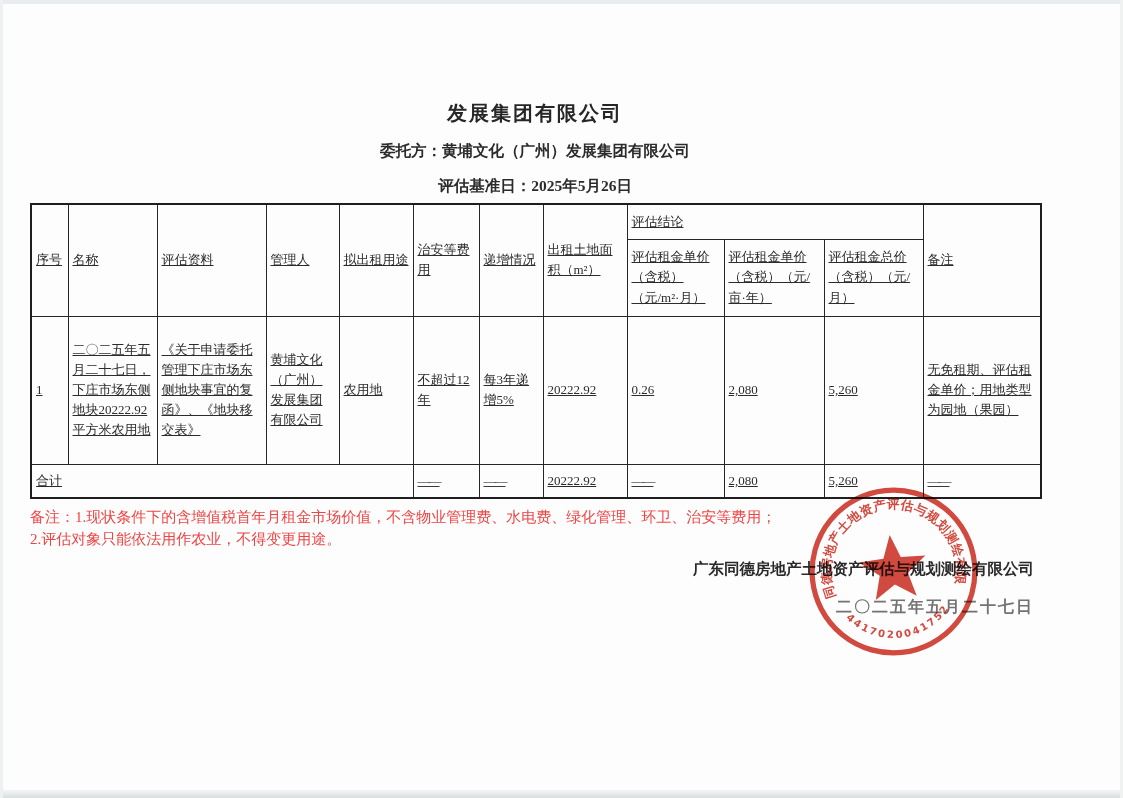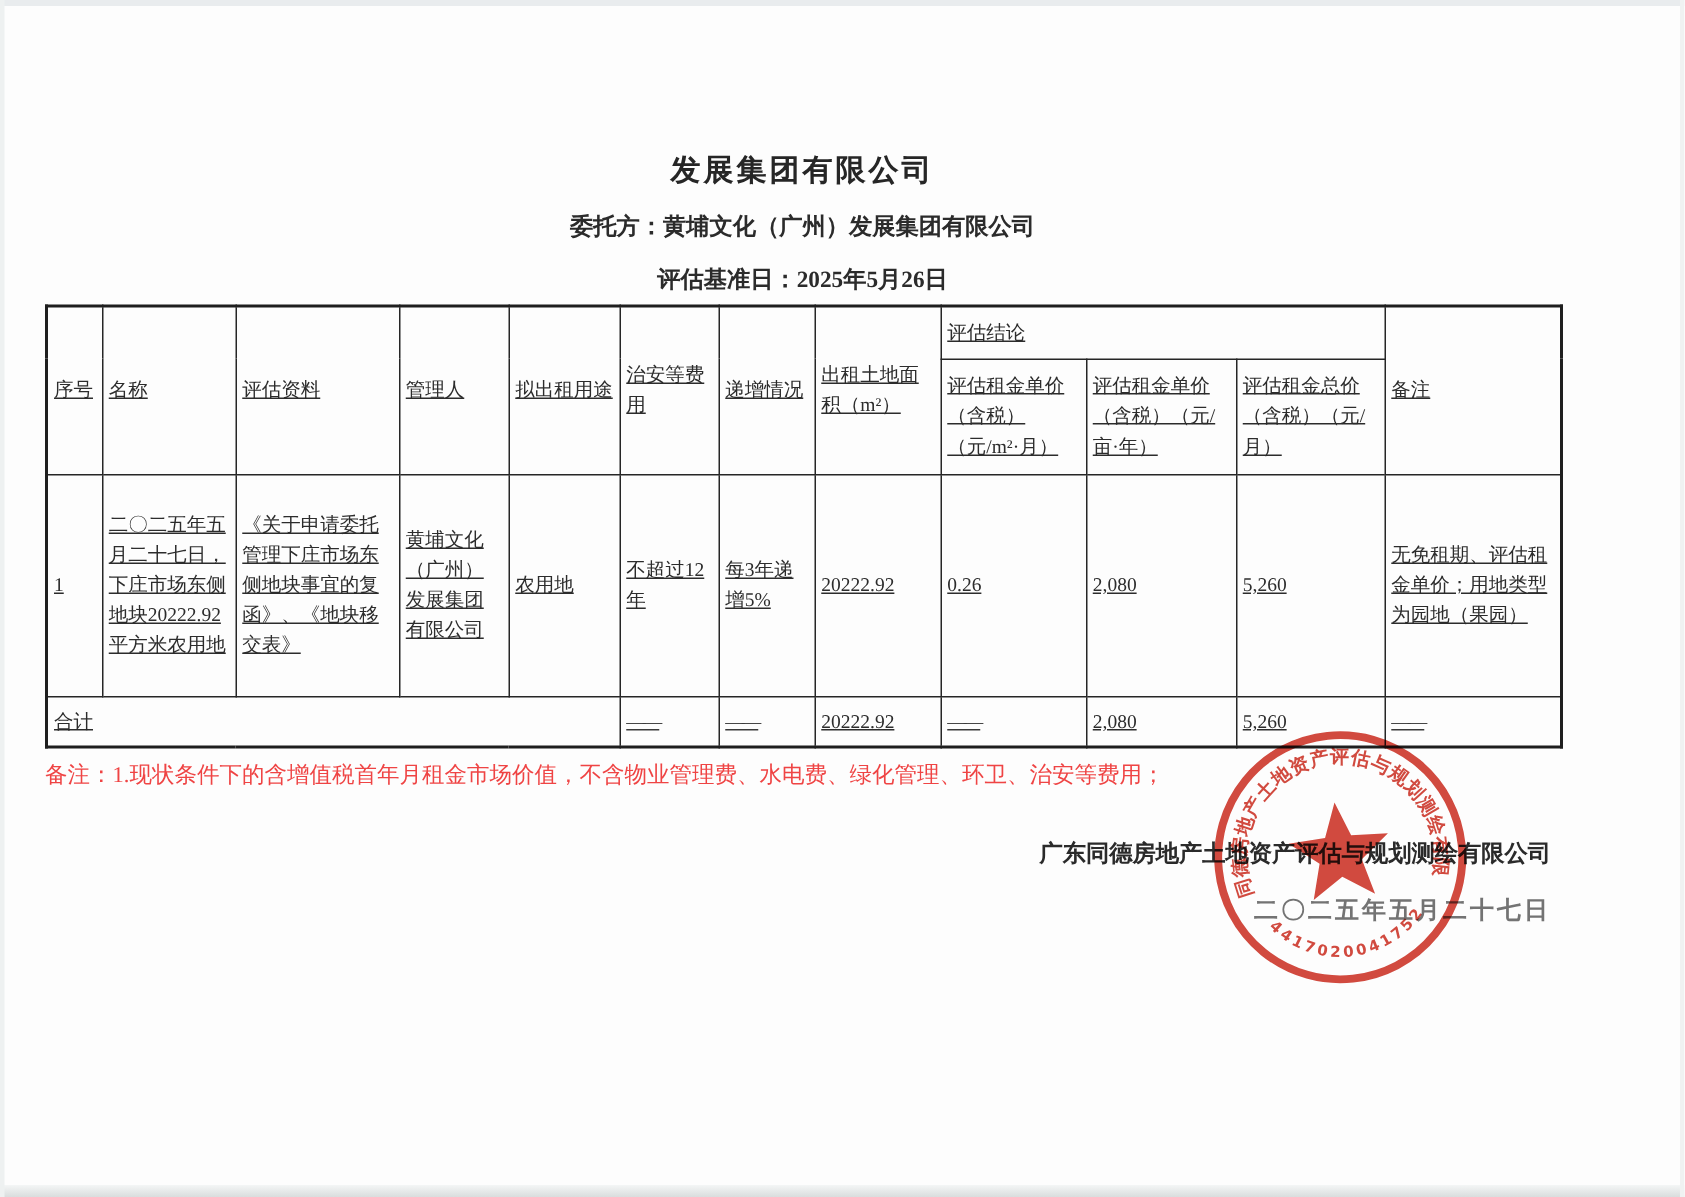--- a/index.html
+++ b/index.html
@@ -130,20 +130,21 @@
       <td class="dash">——</td>
       <td>2,080</td>
       <td>5,260</td>
       <td class="dash">——</td>
     </tr>
   </tbody>
     </table>
 
   <div class="notes">
     <div>备注：1.现状条件下的含增值税首年月租金市场价值，不含物业管理费、水电费、绿化管理、环卫、治安等费用；</div>
+    <div>2.评估对象只能依法用作农业，不得变更用途。</div>
   </div>
 
   <div class="sig-company">广东同德房地产土地资产评估与规划测绘有限公司</div>
   <div class="sig-date">二〇二五年五月二十七日</div>
 </div>
 
 <svg class="stamp" viewBox="0 0 200 200">
   <defs>
     <path id="arcTop" d="M 32.3 124.6 A 72 72 0 1 1 167.7 124.6" fill="none"></path>
     <path id="arcBottom" d="M 37.7 143.6 A 76 76 0 0 0 162.3 143.6" fill="none"></path>

